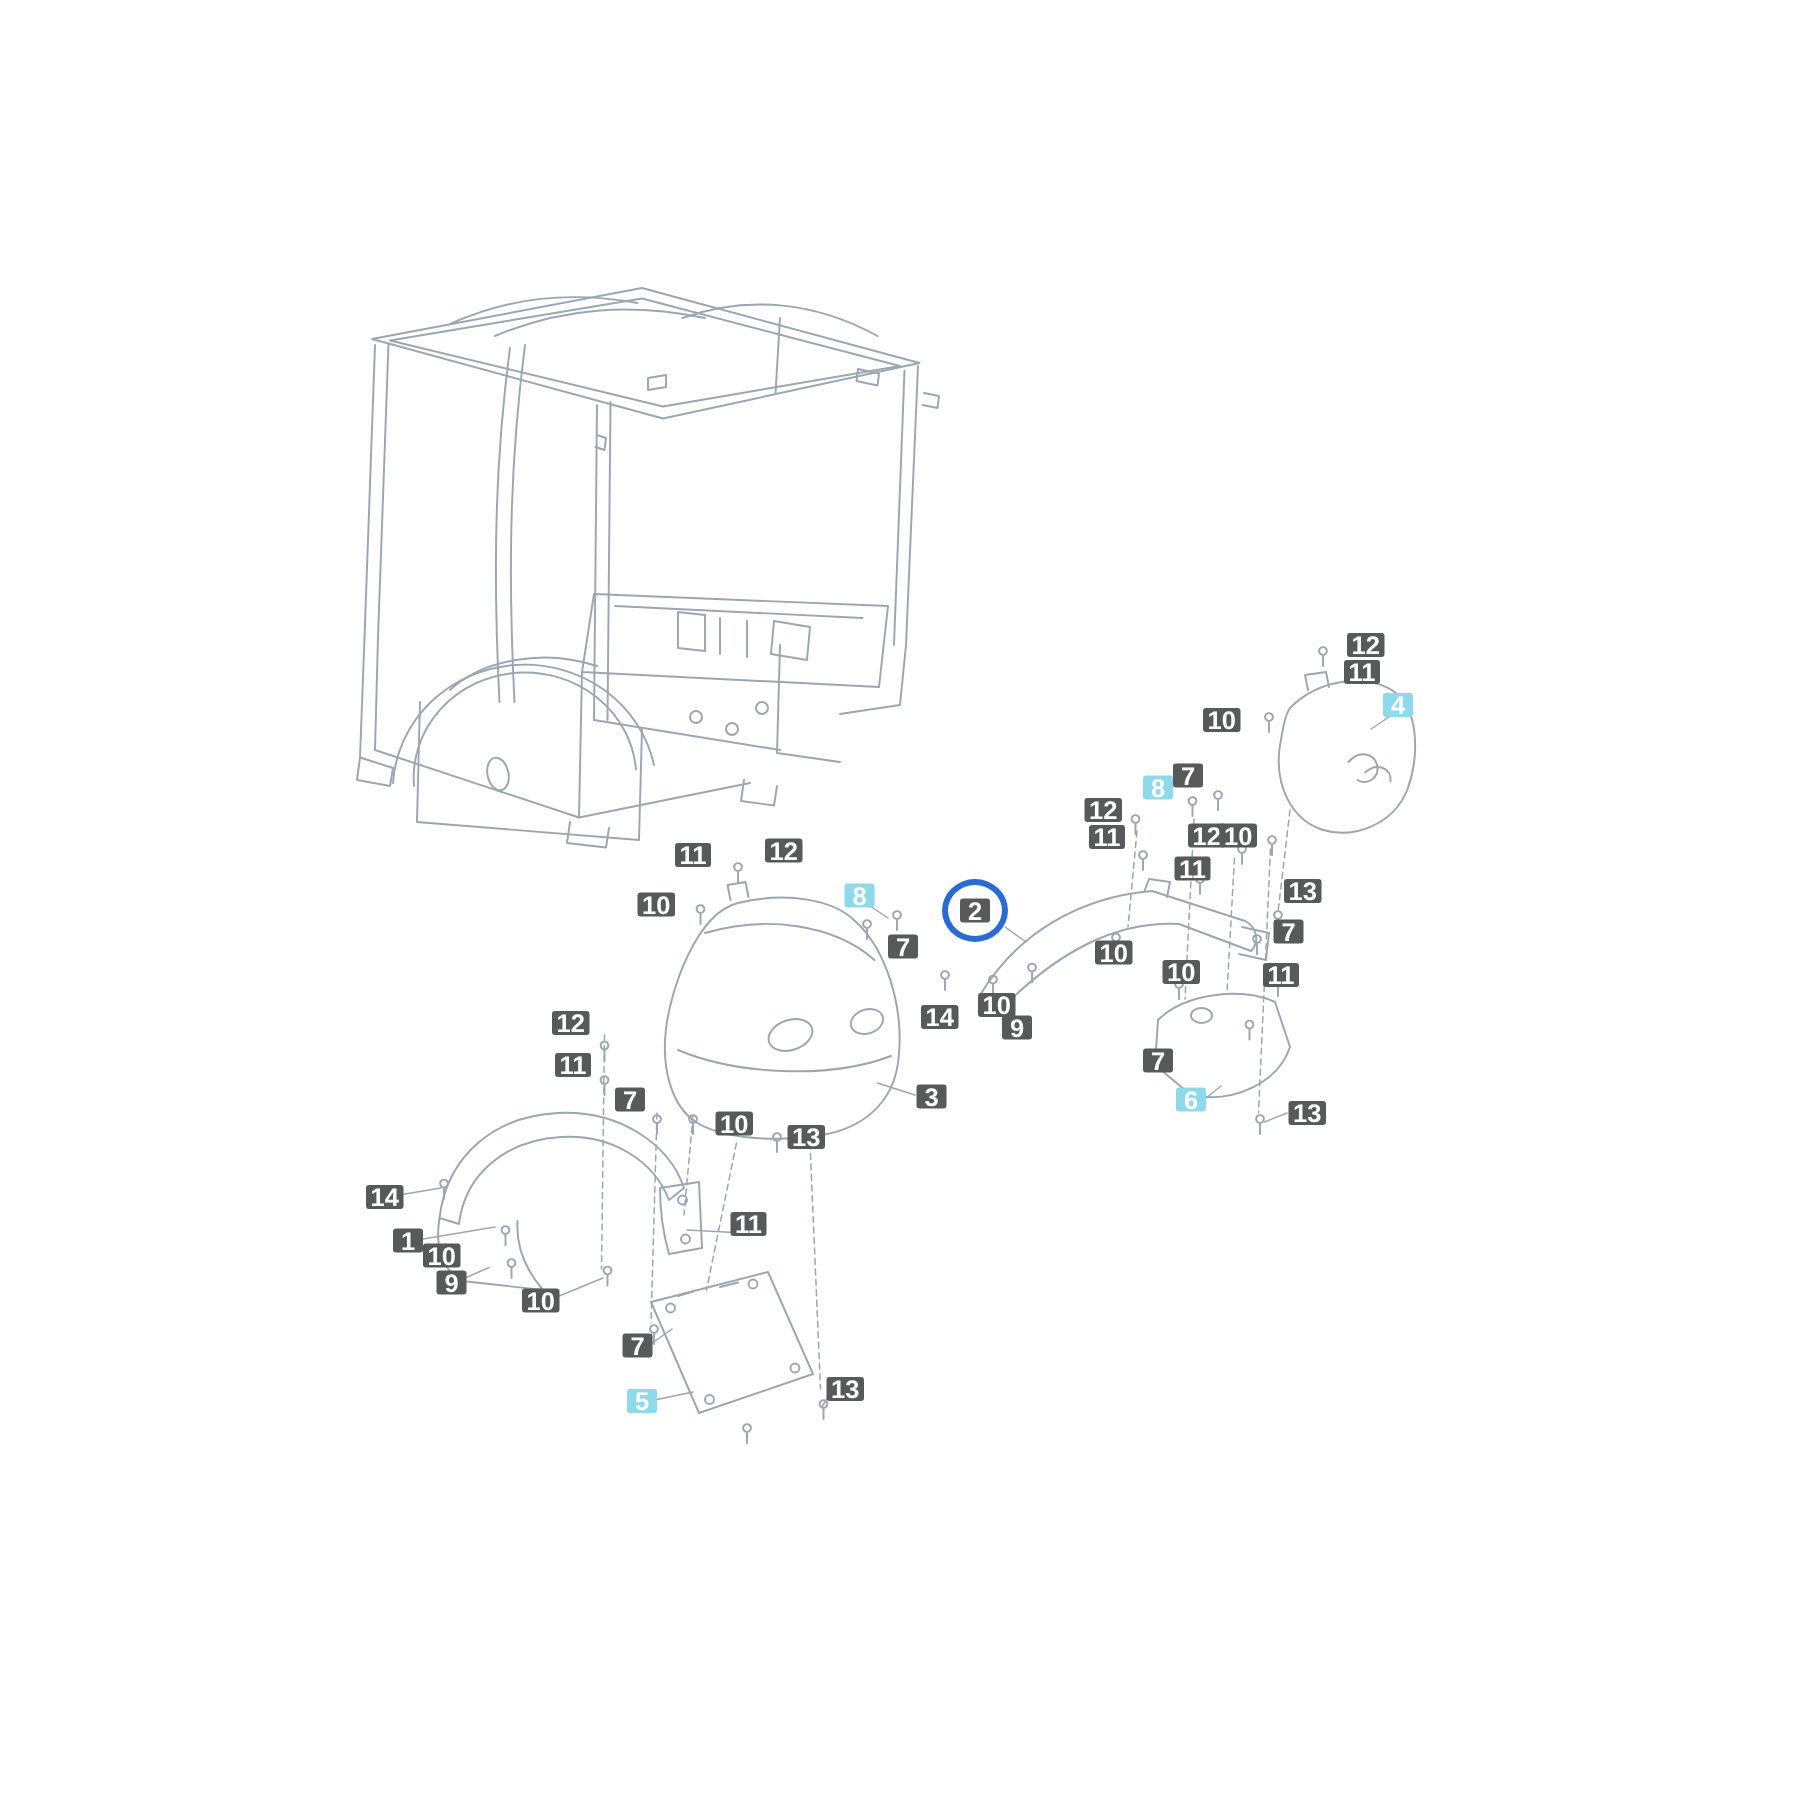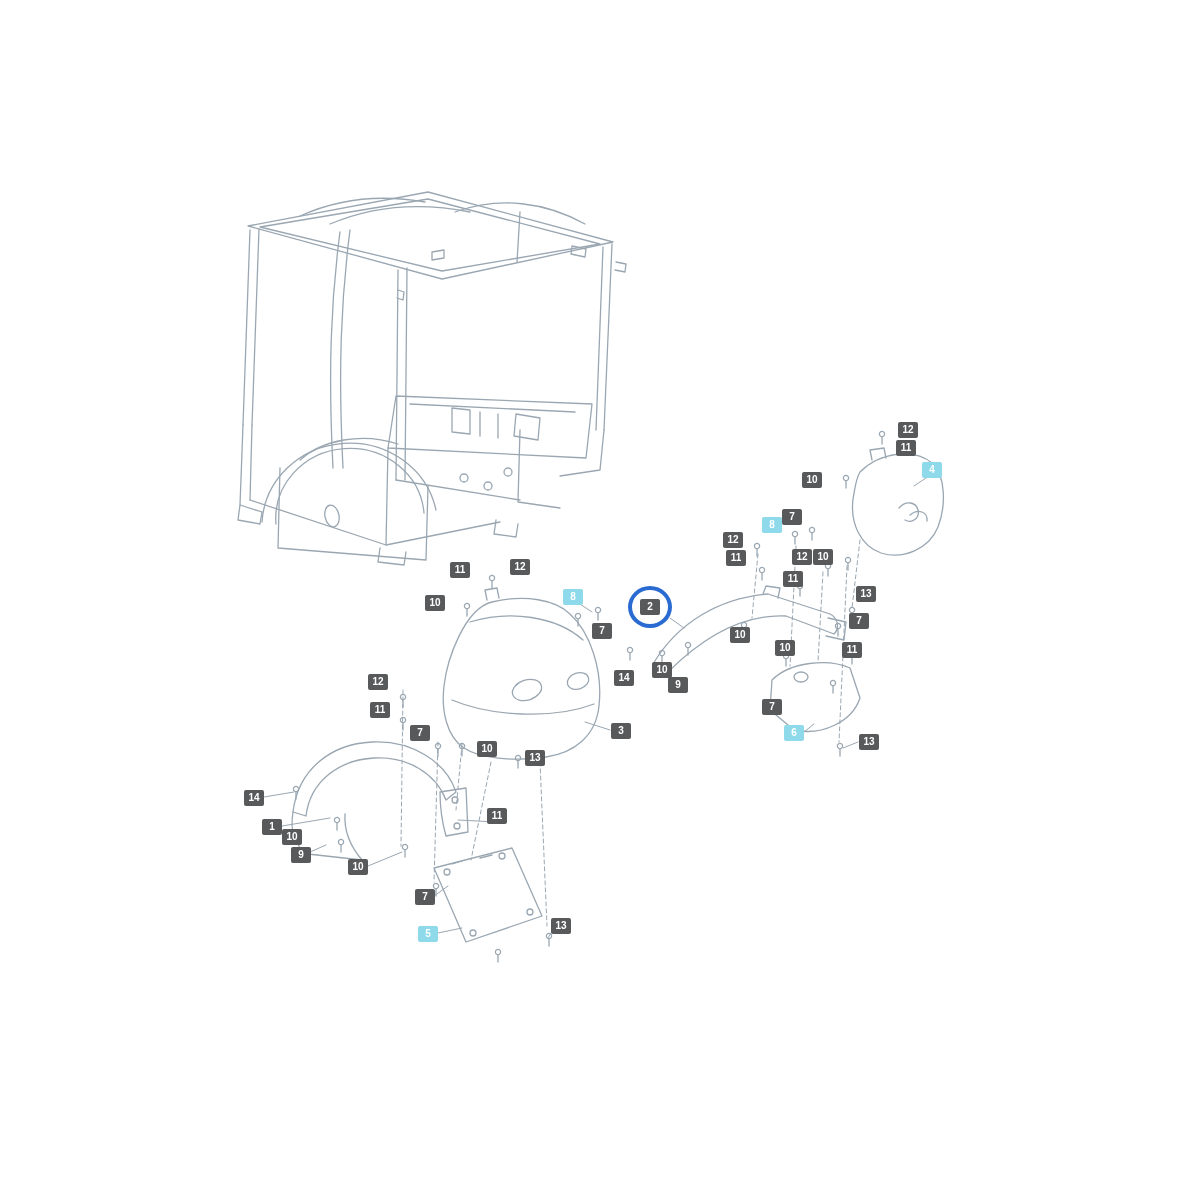--- a/index.html
+++ b/index.html
@@ -11,21 +11,21 @@
   .art{position:absolute;left:0;top:0;}
   .art path,.art ellipse,.art circle,.art line{
     stroke:var(--line,#9aa7b2);fill:none;stroke-width:1.3;
     stroke-linecap:round;stroke-linejoin:round;
   }
   .art .dash{stroke-dasharray:4 3;stroke-width:1;}
   .art .leader{stroke-width:1;}
   .part-label{
     position:absolute;min-width:20px;height:16px;padding:0 3px;box-sizing:border-box;
     display:flex;align-items:center;justify-content:center;
-    font-size:10px;font-weight:bold;line-height:1;color:var(--label-text,#fff);
+    font-size:17px;font-weight:bold;line-height:1;color:var(--label-text,#fff);
     border-radius:2px;z-index:3;cursor:pointer;
   }
   .part-label.dark{background:var(--label-dark,#58595b);}
   .part-label.cyan{background:var(--label-cyan,#8ed9ea);}
   .part-label.circled::after{
     content:"";position:absolute;left:50%;top:50%;width:36px;height:34px;
     transform:translate(-50%,-50%);border:4px solid var(--highlight-blue,#2a6bd2);
     border-radius:50%;pointer-events:none;
   }
 </style>

